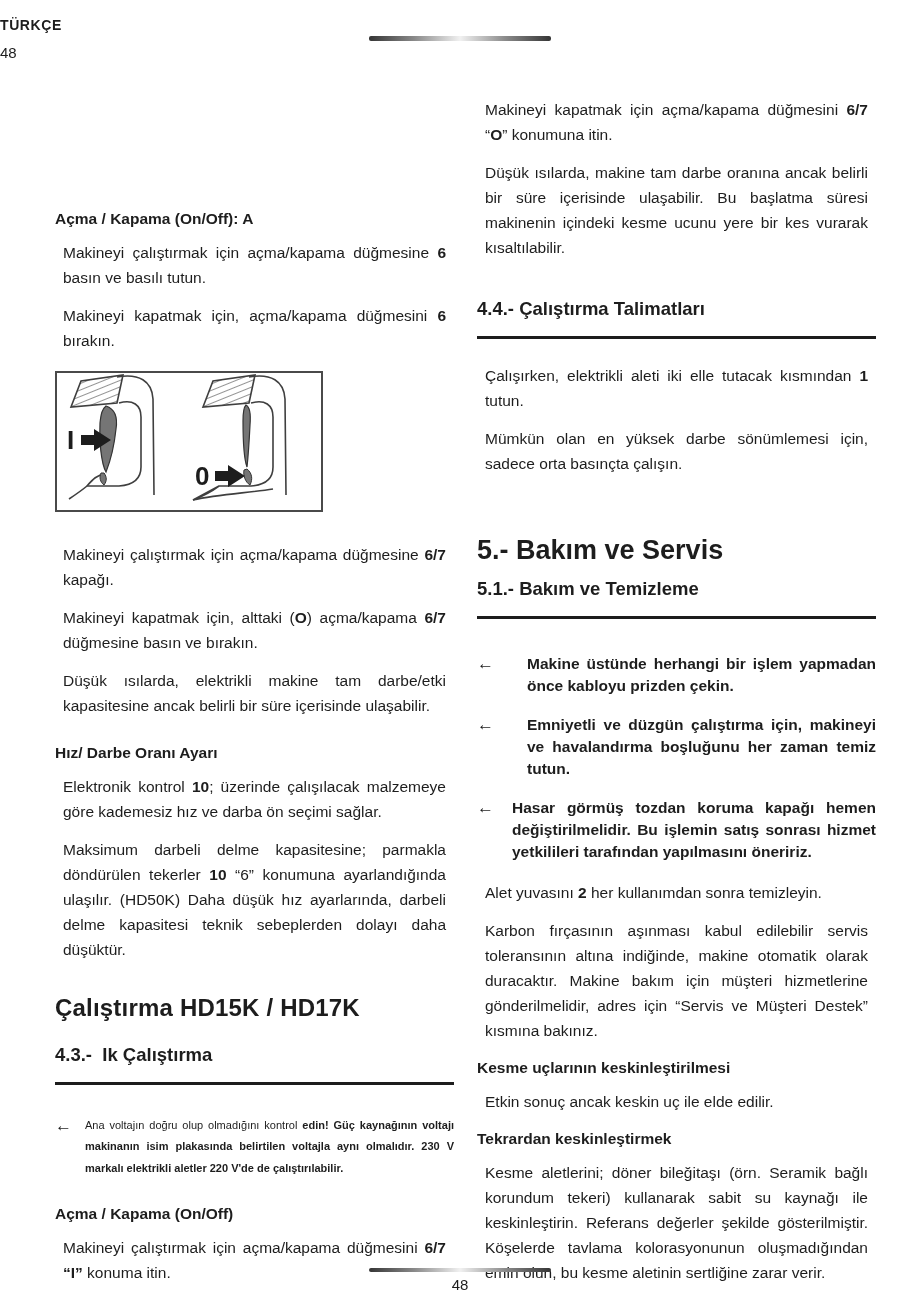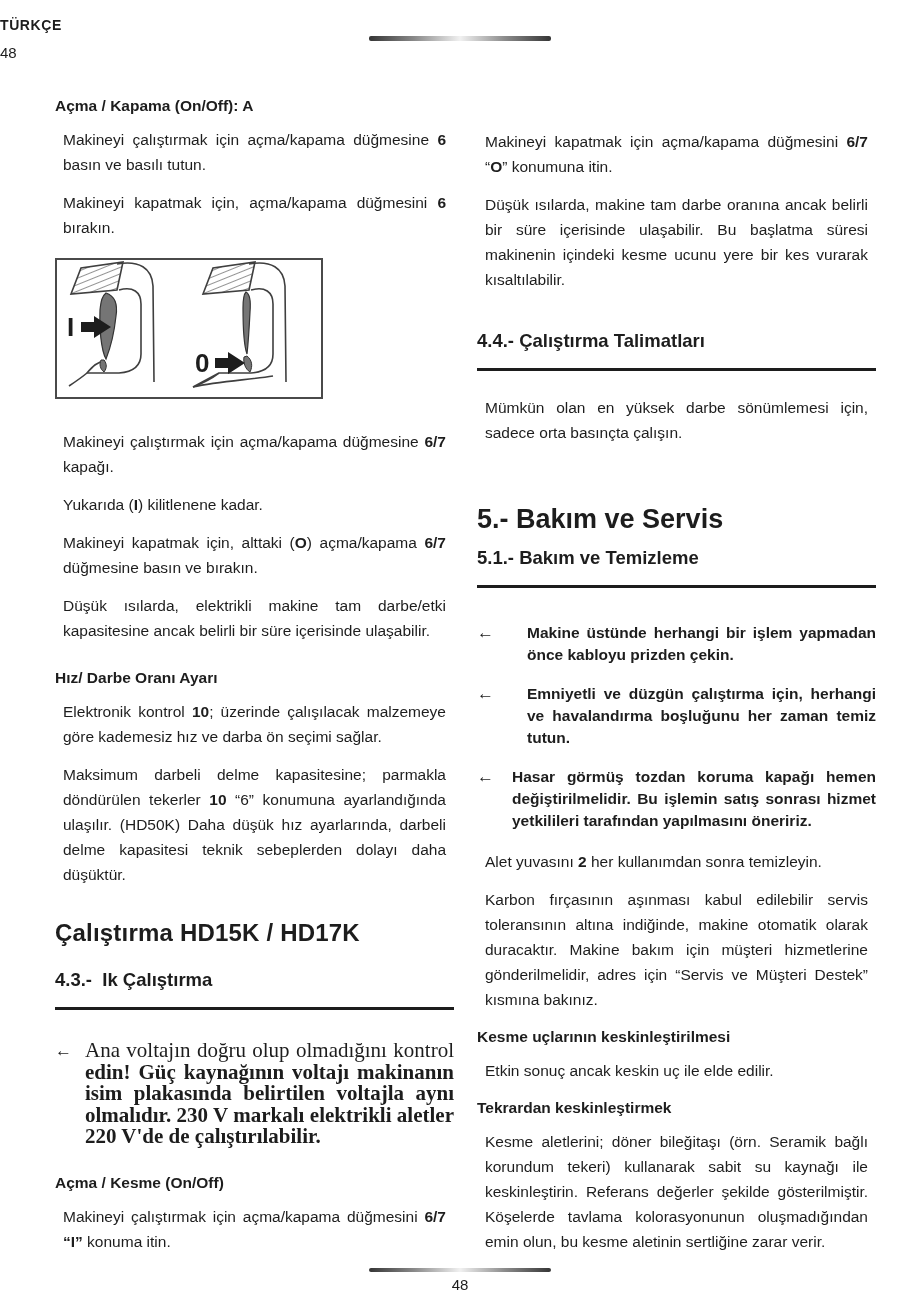--- a/index.html
+++ b/index.html
@@ -31,21 +31,21 @@
   .h3-rule{font-size:18.5px;font-weight:bold;margin:22px 0 24px;padding-bottom:16px;
     border-bottom:3.5px solid #1d1d1d;white-space:pre-wrap;}
   .h1-big{font-size:27px;font-weight:bold;margin:59px 0 0;}
   
   .figure-box{width:268px;height:141px;border:2px solid #4a4a4a;box-sizing:border-box;
     margin:18px 0 30px;background:#fff;}
   .figure-box svg{display:block;width:100%;height:100%;}
   
   .warn{display:flex;margin:30px 0 0;}
   .warn-arrow{flex:none;width:30px;font-size:17px;font-weight:bold;line-height:21px;}
-  .warn-text{flex:1;font-size:21px;line-height:21.5px;text-align:justify;font-family:Liberation Serif, serif;}
+  .warn-text{flex:1;font-size:11px;line-height:21.5px;text-align:justify;}
   
   .bullets{margin:34px 0 14px;}
   .bullet{display:flex;margin-bottom:17px;}
   .bullet-arrow{flex:none;width:26px;font-size:17px;font-weight:bold;line-height:21.5px;}
   .bullet-text{flex:1;font-size:15.5px;line-height:22px;font-weight:bold;text-align:justify;}
   .bullet.wide .bullet-text{margin-left:24px;}
   .bullet.narrow .bullet-text{margin-left:9px;}
 </style>
 </head>
 <body>
@@ -96,58 +96,58 @@
             <path d="M58,96 C63,100 64,106 61,112 C56,109 54,102 55,97 Z" fill="#757575" stroke="#333" stroke-width="1"></path>
           </g>
           <g transform="translate(132,0)">
             <text x="6" y="112" font-size="26" font-weight="bold" fill="#1d1d1d" font-family="Liberation Sans, sans-serif">0</text>
             <path d="M26,98 h13 v-6 l17,11 -17,11 v-6 h-13 z" fill="#1d1d1d"></path>
           </g>
         </svg>
       </div>
 
       <p class="p"><span>Makineyi çalıştırmak için açma/kapama düğmesine </span><span class="b">6/7</span><span> kapağı.</span></p>
-      <p class="p"><span>Yukarıda (</span><span class="b">I</span><span>) kilitlenene kadar.</span></p>
       <p class="p"><span>Makineyi kapatmak için, alttaki (</span><span class="b">O</span><span>) açma/kapama </span><span class="b">6/7</span><span> düğmesine basın ve bırakın.</span></p>
       <p class="p"><span>Düşük ısılarda, elektrikli makine tam darbe/etki kapasitesine ancak belirli bir süre içerisinde ulaşabilir.</span></p>
 
       <div class="h4">Hız/ Darbe Oranı Ayarı</div>
       <p class="p"><span>Elektronik kontrol </span><span class="b">10</span><span>; üzerinde çalışılacak malzemeye göre kademesiz hız ve darba ön seçimi sağlar.</span></p>
       <p class="p"><span>Maksimum darbeli delme kapasitesine; parmakla döndürülen tekerler </span><span class="b">10</span><span> “6” konumuna ayarlandığında ulaşılır. (HD50K) Daha düşük hız ayarlarında, darbeli delme kapasitesi teknik sebeplerden dolayı daha düşüktür.</span></p>
 
       <div class="h2-big">Çalıştırma HD15K / HD17K</div>
       <div class="h3-rule">4.3.-  Ik Çalıştırma</div>
 
       <div class="warn">
         <span class="warn-arrow">←</span>
         <span class="warn-text"><span>Ana voltajın doğru olup olmadığını kontrol </span><span class="b">edin!  Güç kaynağının voltajı makinanın isim plakasında belirtilen voltajla aynı olmalıdır. 230 V markalı elektrikli aletler 220 V'de de çalıştırılabilir.</span></span>
       </div>
 
-      <div class="h4">Açma / Kesme (On/Off)</div>
+      <div class="h4">Açma / Kapama (On/Off)</div>
       <p class="p"><span>Makineyi çalıştırmak için açma/kapama düğmesini </span><span class="b">6/7 “I”</span><span> konuma itin.</span></p>
     </div>
 
     <div class="col">
       <p class="p"><span>Makineyi kapatmak için açma/kapama düğmesini </span><span class="b">6/7</span><span> “</span><span class="b">O</span><span>” konumuna itin.</span></p>
       <p class="p"><span>Düşük ısılarda, makine tam darbe oranına ancak belirli bir süre içerisinde ulaşabilir. Bu başlatma süresi makinenin içindeki kesme ucunu yere bir kes vurarak kısaltılabilir.</span></p>
 
       <div class="h3-rule" style="margin-top:38px;">4.4.- Çalıştırma Talimatları</div>
+      <p class="p"><span>Çalışırken, elektrikli aleti iki elle tutacak kısmından </span><span class="b">1</span><span> tutun.</span></p>
       <p class="p"><span>Mümkün olan en yüksek darbe sönümlemesi için, sadece orta basınçta çalışın.</span></p>
 
       <div class="h1-big">5.- Bakım ve Servis</div>
       <div class="h3-rule" style="margin-top:12px;">5.1.- Bakım ve Temizleme</div>
 
       <div class="bullets">
         <div class="bullet wide">
           <span class="bullet-arrow">←</span>
           <span class="bullet-text">Makine üstünde herhangi bir işlem yapmadan önce kabloyu prizden çekin.</span>
         </div>
         <div class="bullet wide">
           <span class="bullet-arrow">←</span>
-          <span class="bullet-text">Emniyetli ve düzgün çalıştırma için, herhangi ve havalandırma boşluğunu her zaman temiz tutun.</span>
+          <span class="bullet-text">Emniyetli ve düzgün çalıştırma için, makineyi ve havalandırma boşluğunu her zaman temiz tutun.</span>
         </div>
         <div class="bullet narrow">
           <span class="bullet-arrow">←</span>
           <span class="bullet-text">Hasar görmüş tozdan koruma kapağı hemen değiştirilmelidir. Bu işlemin satış sonrası hizmet yetkilileri tarafından yapılmasını öneririz.</span>
         </div>
       </div>
 
       <p class="p"><span>Alet yuvasını </span><span class="b">2</span><span> her kullanımdan sonra temizleyin.</span></p>
       <p class="p"><span>Karbon fırçasının aşınması kabul edilebilir servis toleransının altına indiğinde, makine otomatik olarak duracaktır. Makine bakım için müşteri hizmetlerine gönderilmelidir, adres için “Servis ve Müşteri Destek” kısmına bakınız.</span></p>
 

